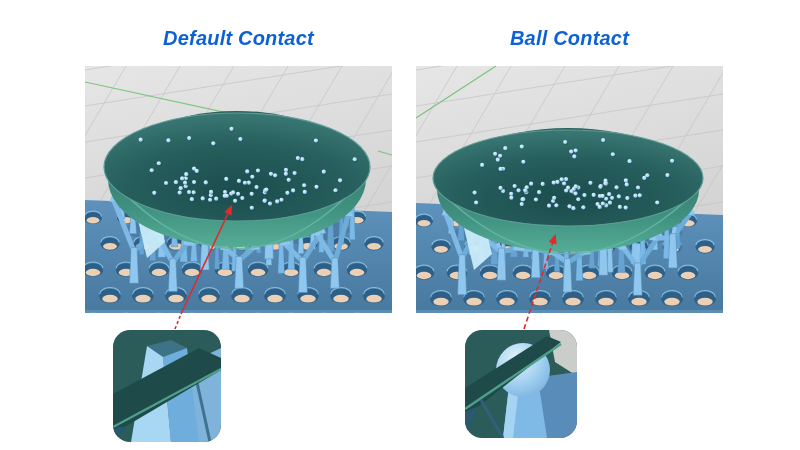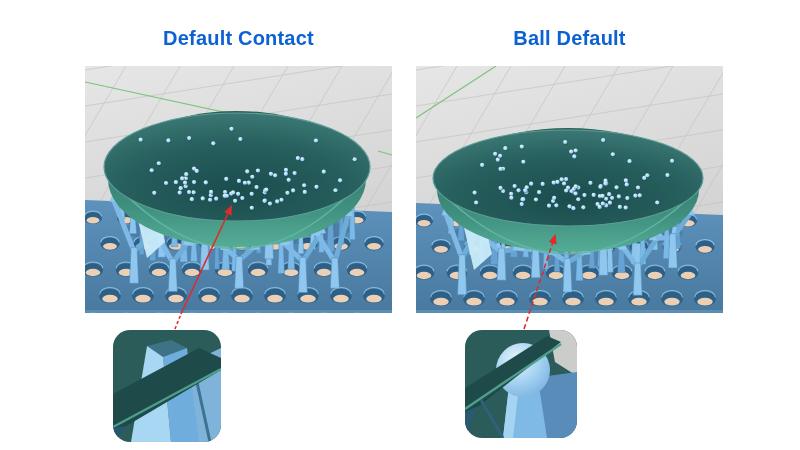--- a/index.html
+++ b/index.html
@@ -2,38 +2,38 @@
 <html><head>
 <meta charset="utf-8">
 <style>
   html,body{margin:0;padding:0;}
   body{
     width:800px;height:450px;position:relative;overflow:hidden;
     background:#ffffff;font-family:"Liberation Sans",sans-serif;
   }
   .panel-title{
     position:absolute;top:27px;width:307px;text-align:center;
-    font-size:20px;font-weight:bold;color:#0C62D4;letter-spacing:0.2px;
+    font-size:20px;font-weight:bold;color:#0C62D4;letter-spacing:0.2px;font-style:italic;
   }
   #title-left{left:85px;}
   #title-right{left:416px;}
   .viewport{position:absolute;top:66px;width:307px;height:247px;}
   #viewport-left{left:85px;}
   #viewport-right{left:416px;}
   .inset{position:absolute;}
   #inset-left{left:113px;top:330px;width:108px;height:112px;}
   #inset-right{left:465px;top:330px;width:112px;height:108px;}
   #arrow-overlay{position:absolute;left:0;top:0;pointer-events:none;}
   svg{display:block;}
 </style>
 </head>
 <body>
 
 <div class="panel-title" id="title-left">Default Contact</div>
-<div class="panel-title" id="title-right">Ball Default</div>
+<div class="panel-title" id="title-right">Ball Contact</div>
 
 <div class="viewport" id="viewport-left">
   <svg id="sceneL" width="307" height="247" viewBox="0 0 307 247">
       <defs>
         <linearGradient id="Lbg" x1="0" y1="0" x2="0.25" y2="1">
           <stop offset="0" stop-color="#E6E6E6"></stop>
           <stop offset="1" stop-color="#CECECE"></stop>
         </linearGradient>
         <linearGradient id="Lpl" x1="0" y1="0" x2="0" y2="1">
           <stop offset="0" stop-color="#5E92BC"></stop>

